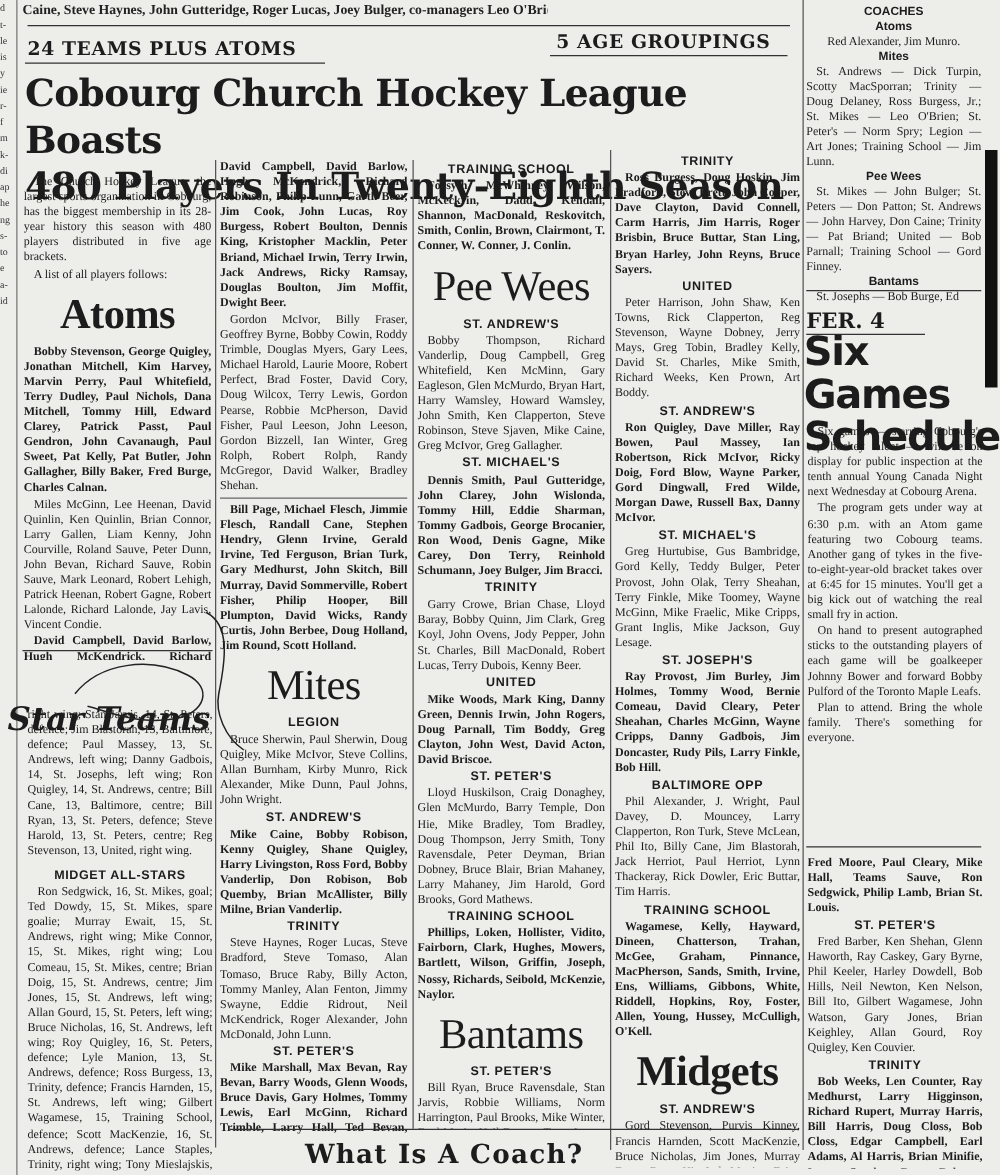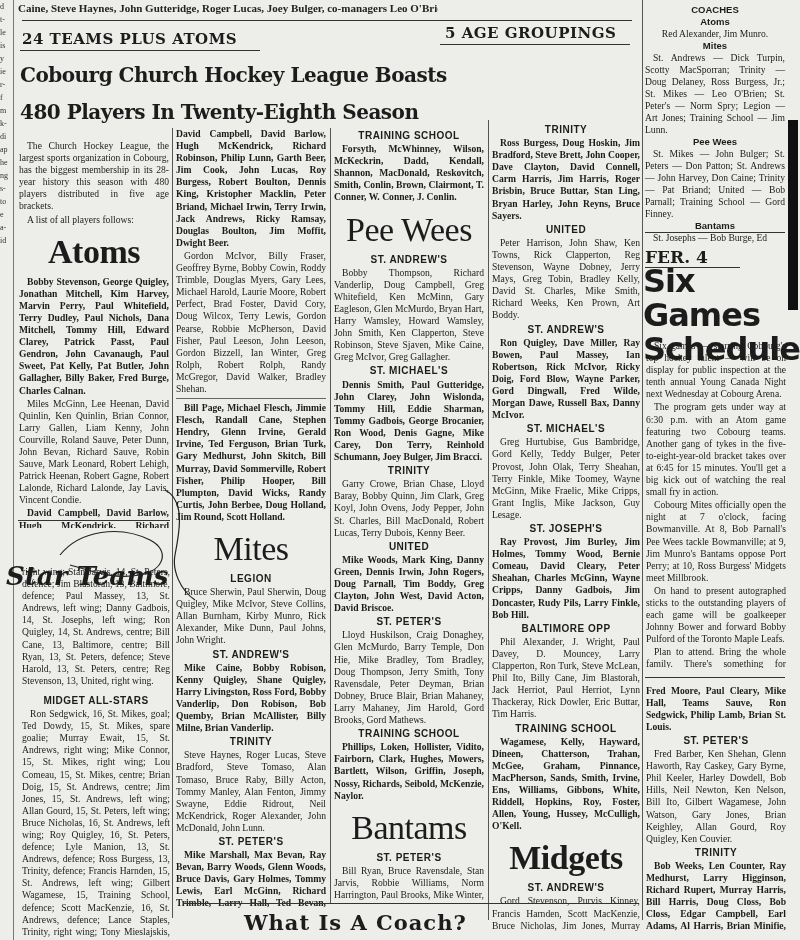--- a/index.html
+++ b/index.html
@@ -3,21 +3,21 @@
 <meta charset="utf-8">
 <style>
   * { box-sizing: border-box; margin: 0; padding: 0; }
   html, body { width: 800px; height: 940px; overflow: hidden; background: #ebebe8; }
   body { position: relative; font-family: "Liberation Serif", serif; color: #1c1c1c; }
   .page { position: absolute; left: 0; top: 0; width: 800px; height: 940px; background: #ededea; }
   .leftedge { position: absolute; left: 0; top: 0; width: 14px; height: 940px; border-right: 1px solid #777; font-size: 8px; line-height: 13px; color: #333; overflow: hidden; }
   .topline { position: absolute; left: 18px; top: 2px; width: 420px; font-size: 11px; font-weight: bold; white-space: nowrap; overflow: hidden; color: #222; }
   .rule { position: absolute; background: #333; height: 2px; }
   .kicker { position: absolute; font-family: "DejaVu Serif", serif; font-weight: bold; font-size: 15px; letter-spacing: 0.5px; white-space: nowrap; }
-  .headline { position: absolute; left: 20px; top: 57px; width: 610px; font-family: "DejaVu Serif", serif; font-weight: 900; font-size: 20px; line-height: 37px; letter-spacing: -0.5px; }
+  .headline { position: absolute; left: 20px; top: 57px; width: 610px; font-family: "DejaVu Serif", serif; font-weight: 900; font-size: 30px; line-height: 37px; letter-spacing: -0.5px; }
   .col { position: absolute; font-size: 9.6px; line-height: 12.1px; text-align: justify; overflow: hidden; }
   .col p { margin-bottom: 1px; text-indent: 8px; }
   .col .b { font-weight: bold; }
   .col .sub { text-align: center; font-family: "Liberation Sans", sans-serif; font-weight: bold; font-size: 10px; letter-spacing: 0.5px; margin: 2px 0 1px; text-indent: 0; }
   .col .sect { text-align: center; font-family: "Liberation Serif", serif; font-size: 34px; line-height: 40px; margin: 6px 0 4px; text-indent: 0; letter-spacing: -0.5px; }
   .col .hr { border-top: 1px solid #666; margin: 3px 0; }
   .vline { position: absolute; width: 1px; background: #555; }
   .coachbox { position: absolute; left: 645px; top: 4px; width: 140px; font-size: 9.6px; line-height: 12px; text-align: justify; }
   .coachbox .h { text-align: center; font-weight: bold; font-family: "Liberation Sans", sans-serif; font-size: 9.5px; }
   .coachbox p { text-indent: 8px; }
@@ -167,21 +167,20 @@
 
   <div class="fer">FER. 4</div>
   <div class="rule" style="left:645px;top:267px;width:95px;height:1px;"></div>
   <div class="sixgames">
     <div>Six Games</div>
     <div>Scheduled</div>
   </div>
   <div class="col" style="left:646px;top:340px;width:140px;height:328px;">
     <p>Six games — starring Cobourg's top hockey talent — will be on display for public inspection at the tenth annual Young Canada Night next Wednesday at Cobourg Arena.</p>
     <p>The program gets under way at 6:30 p.m. with an Atom game featuring two Cobourg teams. Another gang of tykes in the five-to-eight-year-old bracket takes over at 6:45 for 15 minutes. You'll get a big kick out of watching the real small fry in action.</p>
-    <p>Cobourg Mites officially open the night at 7 o'clock, facing Bowmanville. At 8, Bob Parnall's Pee Wees tackle Bowmanville; at 9, Jim Munro's Bantams oppose Port Perry; at 10, Ross Burgess' Midgets meet Millbrook.</p>
     <p>On hand to present autographed sticks to the outstanding players of each game will be goalkeeper Johnny Bower and forward Bobby Pulford of the Toronto Maple Leafs.</p>
     <p>Plan to attend. Bring the whole family. There's something for everyone.</p>
   </div>
   <div class="rule" style="left:645px;top:677px;width:140px;height:1px;"></div>
 
   <div class="col" style="left:646px;top:685px;width:140px;height:250px;">
     <p class="b" style="text-indent:0;height:48px;overflow:hidden;"><span>Fred Moore, Paul Cleary, Mike Hall, Teams Sauve, Ron Sedgwick, Philip Lamb, Brian St. Louis.</span></p>
     <div class="sub">ST. PETER'S</div>
     <p>Fred Barber, Ken Shehan, Glenn Haworth, Ray Caskey, Gary Byrne, Phil Keeler, Harley Dowdell, Bob Hills, Neil Newton, Ken Nelson, Bill Ito, Gilbert Wagamese, John Watson, Gary Jones, Brian Keighley, Allan Gourd, Roy Quigley, Ken Couvier.</p>
     <div class="sub">TRINITY</div>

